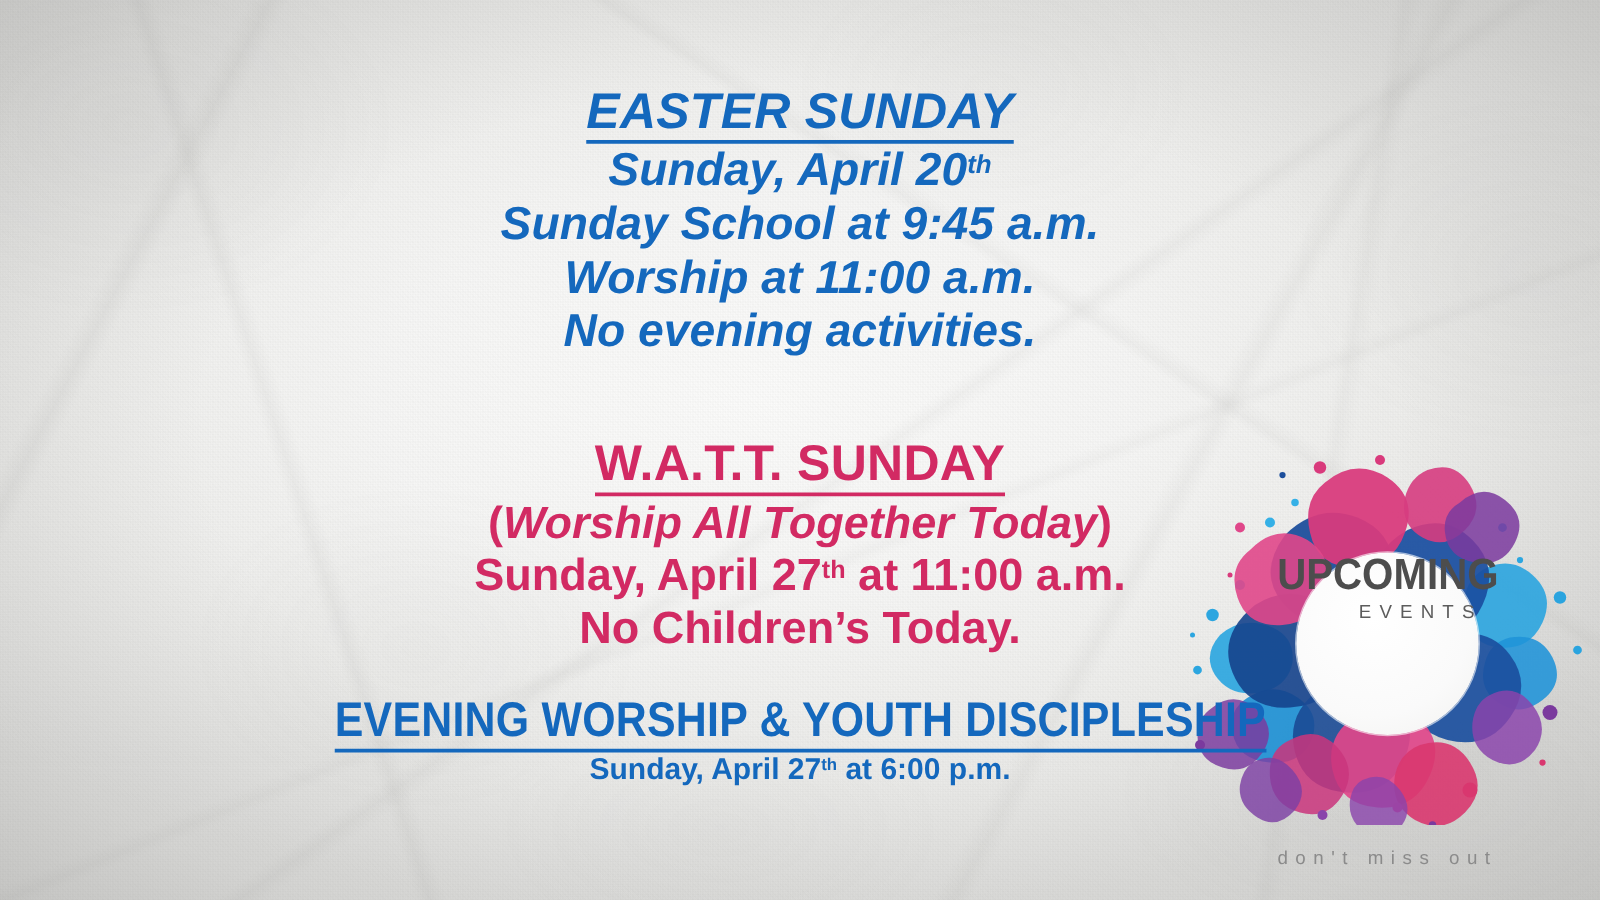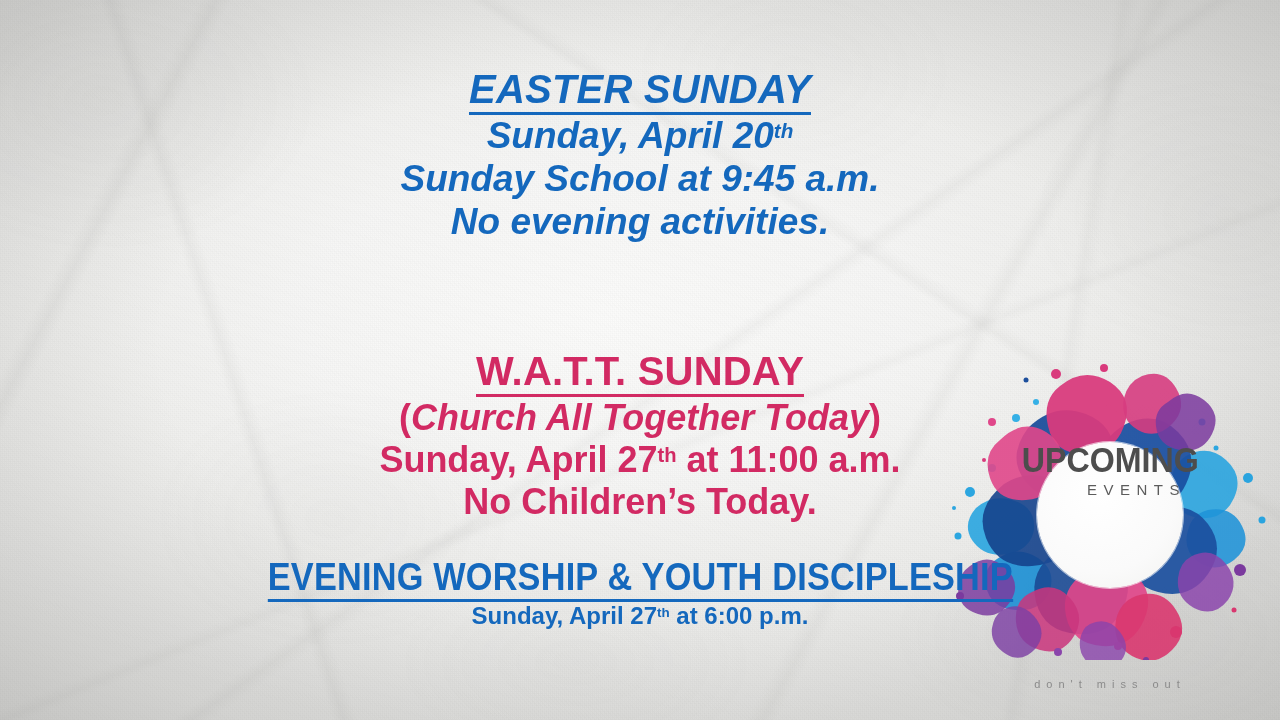--- a/index.html
+++ b/index.html
@@ -164,21 +164,21 @@
     margin-left: 6px;
     line-height: 1;
     padding-left: 47px;
   }
   .logo-tagline {
     position: absolute;
     left: 0;
     top: 318px;
     width: 340px;
     text-align: center;
-    font-size: 11px;
+    font-size: 15px;
     letter-spacing: 6px;
     color: #8b8b8b;
     font-family: "Liberation Sans", sans-serif;
   }
 </style>
 </head>
 <body>
 
 <div id="slide">
 
@@ -256,30 +256,33 @@
         <span>EASTER SUNDAY</span>
         <span class="rule blue-rule"></span>
       </div>
       <div class="line blue">
         <span>Sunday, April 20</span><sup>th</sup>
       </div>
       <div class="line blue">
         <span>Sunday School at 9:45 a.m.</span>
       </div>
       <div class="line blue">
+        <span>Worship at 11:00 a.m.</span>
+      </div>
+      <div class="line blue">
         <span>No evening activities.</span>
       </div>
     </div>
 
     <div class="block" id="block-watt">
       <div class="heading pink">
         <span>W.A.T.T. SUNDAY</span>
         <span class="rule pink-rule"></span>
       </div>
-      <div class="line pink"><span>(</span><span class="ital">Church All Together Today</span><span>)</span></div>
+      <div class="line pink"><span>(</span><span class="ital">Worship All Together Today</span><span>)</span></div>
       <div class="line pink">
         <span>Sunday, April 27</span><sup>th</sup><span> at 11:00 a.m.</span>
       </div>
       <div class="line pink">
         <span>No Children’s Today.</span>
       </div>
     </div>
 
     <div class="block" id="block-evening">
       <div class="heading blue">

